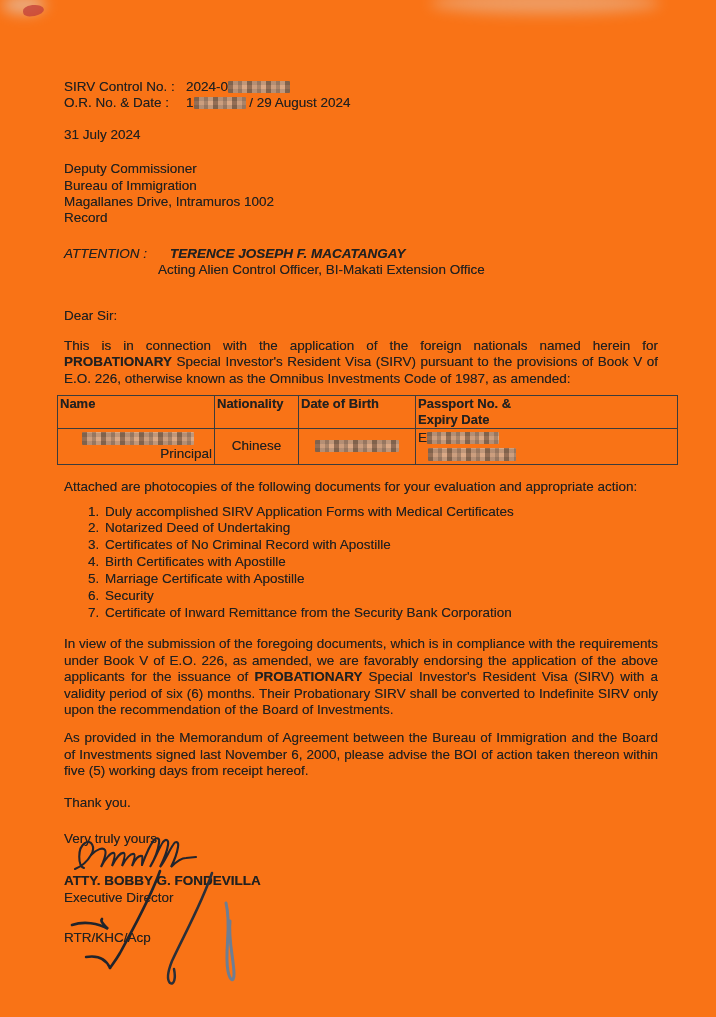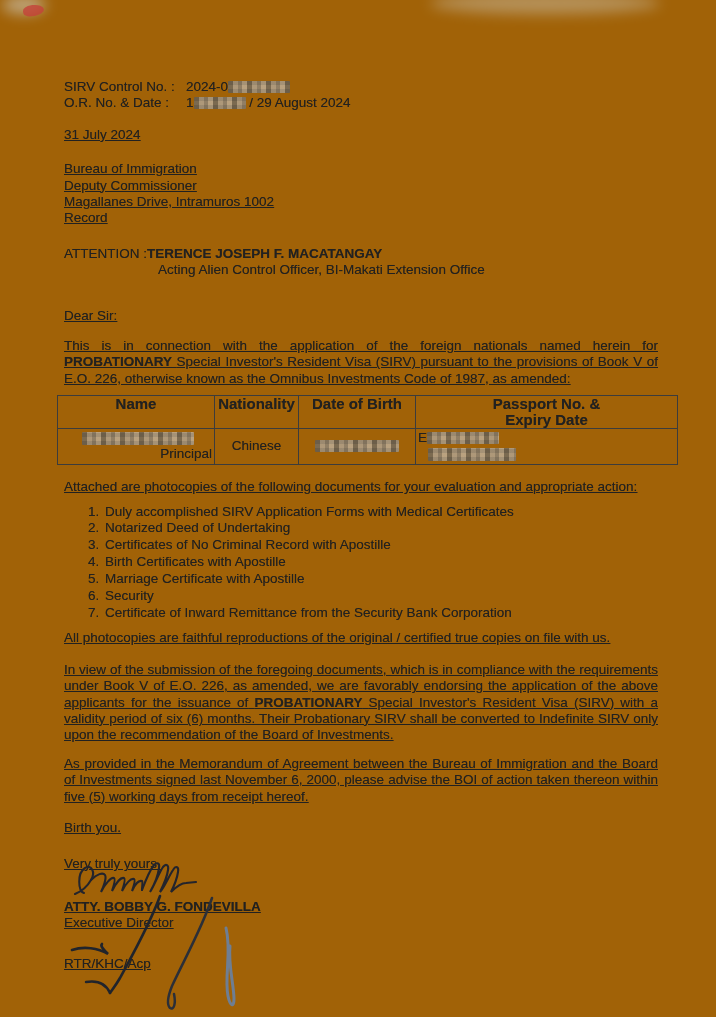--- a/index.html
+++ b/index.html
@@ -1,53 +1,53 @@
 <!DOCTYPE html>
 <html><head>
 <meta charset="utf-8">
 <style>
   html,body{margin:0;padding:0;background:#ffffff;}
   .page{
-    position:relative;width:716px;height:1017px;background:#a16207;
+    position:relative;width:716px;height:1017px;background:#f97316;
     font-family:"Liberation Sans","DejaVu Sans",sans-serif;color:#212121;
     overflow:hidden;
   }
   .smudge{position:absolute;background:#dce9f2;filter:blur(7px);opacity:.5;border-radius:50%;}
   .smudge.s1{left:2px;top:-4px;width:44px;height:18px;}
   .smudge.s2{left:430px;top:-8px;width:230px;height:22px;opacity:.35;}
   .red-mark{
     position:absolute;left:23px;top:5px;width:21px;height:11px;background:#c4423a;opacity:.8;
     border-radius:45% 55% 50% 40%;transform:rotate(-8deg);
   }
   .content{
     position:absolute;left:64px;top:79px;width:594px;
     font-size:13.5px;line-height:16.4px;
     text-shadow:0 0 .4px rgba(20,20,20,.45);
   }
-  p{margin:0;text-decoration:underline;}
+  p{margin:0;}
   b,th,.bold{font-weight:bold;}
   .hdr-grid{display:grid;grid-template-columns:122px auto;row-gap:0;}
   .redact{
     display:inline-block;vertical-align:-2px;border-radius:1px;
     background-image:
       repeating-linear-gradient(90deg, rgba(70,70,70,.50) 0 5px, rgba(170,170,170,.38) 5px 10px, rgba(110,110,110,.48) 10px 14px, rgba(205,205,205,.32) 14px 19px),
       repeating-linear-gradient(0deg, rgba(135,135,135,.55) 0 4px, rgba(195,195,195,.45) 4px 8px);
   }
   .date-line{margin-top:15px;}
   .recipient{margin-top:18px;}
   .attention{margin-top:19px;}
-  .attn-line1{display:flex;gap:0;}
+  .attn-line1{display:flex;gap:23px;font-style:italic;}
   .attn-line2{padding-left:94px;}
   .salutation{margin-top:29px;}
   .jp{text-align:justify;margin-top:14px;}
   table.sirv{
     border-collapse:collapse;table-layout:fixed;width:620px;margin:8px 0 0 -7px;
   }
   table.sirv th,table.sirv td{border:1.4px solid #3c3c3c;padding:1px 2px;}
-  table.sirv th{font-size:15px;line-height:15.5px;text-align:center;white-space:pre-line;vertical-align:top;padding-top:0;}
+  table.sirv th{font-size:13px;line-height:15.5px;text-align:left;white-space:pre-line;vertical-align:top;padding-top:0;}
   td.name-cell{vertical-align:top;text-align:right;}
   td.name-cell .redact{display:block;margin:2px 0 1px 22px;}
   td.center-mid{text-align:center;vertical-align:middle;}
   td.pass-cell{vertical-align:top;padding-left:19px;}
   td.pass-cell .line2{margin-left:10px;}
   ol.attachments{margin:8px 0 0 0;padding-left:39px;}
   ol.attachments li{padding-left:2px;margin:0 0 .5px 0;}
   .closing{position:relative;margin-top:20px;height:160px;}
   .signer-name{margin-top:26px;}
   .initials{margin-top:24px;}
@@ -68,22 +68,22 @@
     <div class="hdr-grid">
       <span>SIRV Control No. :</span>
       <span><span>2024-0</span><span class="redact" style="width:62px;height:12px;"></span></span>
       <span>O.R. No. &amp; Date :</span>
       <span><span>1</span><span class="redact" style="width:52px;height:12px;"></span> <span>/ 29 August 2024</span></span>
     </div>
 
     <p class="date-line">31 July 2024</p>
 
     <div class="recipient">
+      <p>Deputy Commissioner</p>
       <p>Bureau of Immigration</p>
-      <p>Deputy Commissioner</p>
       <p>Magallanes Drive, Intramuros 1002</p>
       <p>Record</p>
     </div>
 
     <div class="attention">
       <div class="attn-line1">
         <span>ATTENTION :</span>
         <b>TERENCE JOSEPH F. MACATANGAY</b>
       </div>
       <div class="attn-line2">Acting Alien Control Officer, BI-Makati Extension Office</div>
@@ -130,27 +130,26 @@
     <ol class="attachments">
       <li>Duly accomplished SIRV Application Forms with Medical Certificates</li>
       <li>Notarized Deed of Undertaking</li>
       <li>Certificates of No Criminal Record with Apostille</li>
       <li>Birth Certificates with Apostille</li>
       <li>Marriage Certificate with Apostille</li>
       <li>Security</li>
       <li>Certificate of Inward Remittance from the Security Bank Corporation</li>
     </ol>
 
-    <p style="margin-top:9px;">All photocopies are faithful reproductions of the original / certified true copies on file with us.</p>
 
     <p class="jp" style="margin-top:15px;"><span>In view of the submission of the foregoing documents, which is in compliance with the requirements under Book V of E.O. 226, as amended, we are favorably endorsing the application of the above applicants for the issuance of</span> <b>PROBATIONARY</b> <span>Special Investor's Resident Visa (SIRV) with a validity period of six (6) months.  Their Probationary SIRV shall be converted to Indefinite SIRV only upon the recommendation of the Board of Investments.</span></p>
 
     <p class="jp" style="margin-top:12px;">As provided in the Memorandum of Agreement between the Bureau of Immigration and the Board of Investments signed last November 6, 2000, please advise the BOI of action taken thereon within five (5) working days from receipt hereof.</p>
 
-    <p style="margin-top:15px;">Birth you.</p>
+    <p style="margin-top:15px;">Thank you.</p>
 
     <div class="closing">
       <p>Very truly yours,</p>
 
       <svg class="signature" width="178" height="38" viewBox="0 0 178 38">
         <g fill="none" stroke="#23242c" stroke-width="2.1" stroke-linecap="round">
           <path d="M14,32 C8,30 7,12 15,7 C21,3 26,11 21,19 C17,26 10,31 5,33"></path>
           <path d="M21,19 C27,13 33,11 35,14 C37,17 33,27 31,31 C35,23 41,16 44,17 C46,18 43,27 42,30 C46,22 51,16 54,17 C56,18 53,27 52,30 C56,22 61,17 64,18 C66,19 63,27 62,30 C65,23 69,19 72,20 C73,21 72,26 72,29"></path>
           <path d="M72,29 C75,21 80,9 84,4 C87,1 90,2 89,7 C88,15 83,26 80,31 C84,25 89,12 93,6 C96,2 99,4 98,9 C97,17 92,27 90,31 C94,27 99,15 103,9 C106,4 109,6 108,11 C107,18 103,27 101,31 C105,27 111,22 116,22 L126,21"></path>
         </g>

